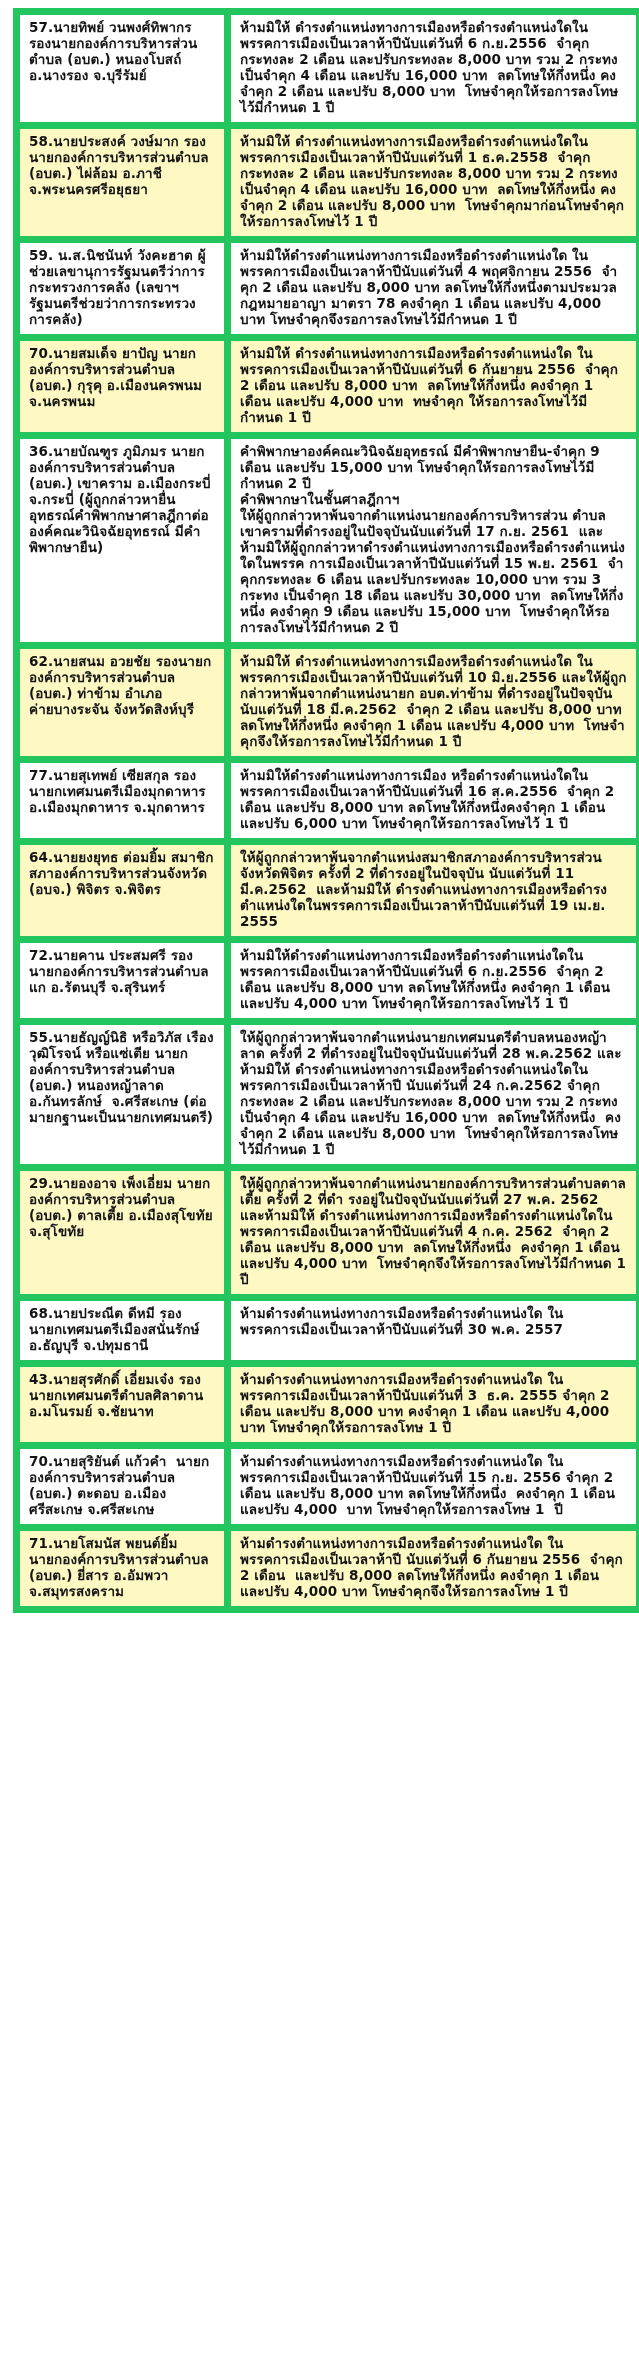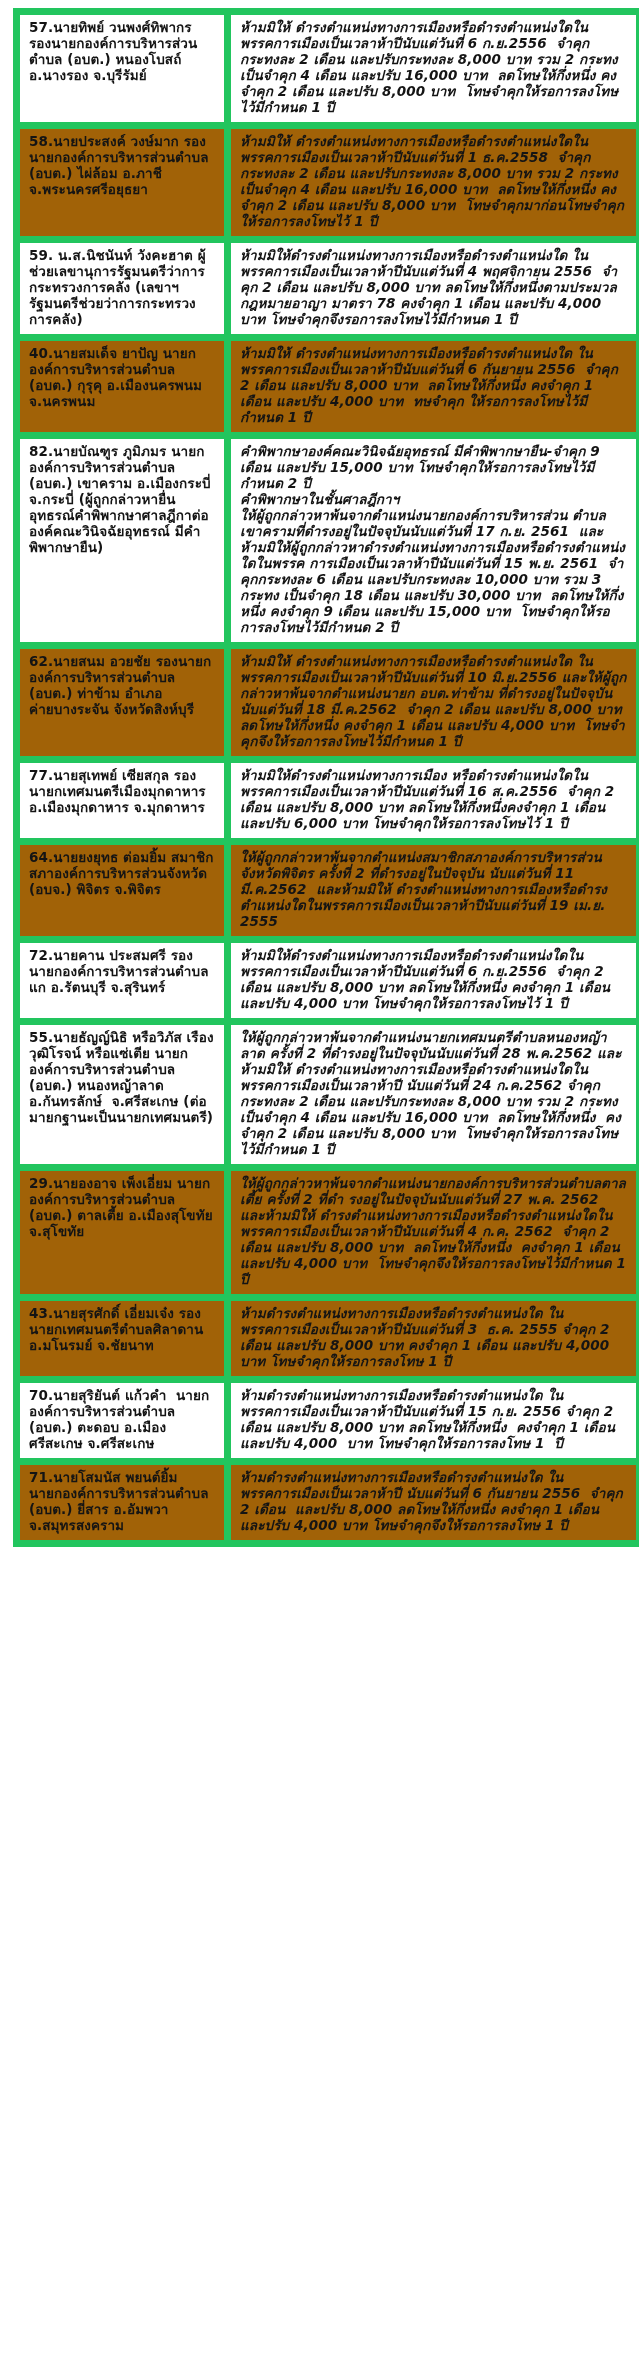--- a/index.html
+++ b/index.html
@@ -34,24 +34,23 @@
     font-weight: 600;
     letter-spacing: 0.1px;
     white-space: pre-wrap;
     word-break: break-word;
   }
   td.person-cell {
     width: 186px;
   }
   td.ruling-cell {
     width: 387px;
-    font-style: italic;
   }
   tr.shaded td {
-    background: #a16207;
+    background: #fef9c3;
     border-radius: 9px;
   }
   tr.plain td {
     background: #ffffff;
   }
 </style>
 </head>
 <body>
 
 <div class="doc">
@@ -66,26 +65,26 @@
     <td class="person-cell">58.นายประสงค์ วงษ์มาก รองนายกองค์การบริหารส่วนตำบล (อบต.) ไผ่ล้อม อ.ภาชี จ.พระนครศรีอยุธยา</td>
     <td class="ruling-cell">ห้ามมิให้ ดำรงตำแหน่งทางการเมืองหรือดำรงตำแหน่งใดในพรรคการเมืองเป็นเวลาห้าปีนับแต่วันที่ 1 ธ.ค.2558  จำคุกกระทงละ 2 เดือน และปรับกระทงละ 8,000 บาท รวม 2 กระทงเป็นจำคุก 4 เดือน และปรับ 16,000 บาท  ลดโทษให้กึ่งหนึ่ง คงจำคุก 2 เดือน และปรับ 8,000 บาท  โทษจำคุกมาก่อนโทษจำคุกให้รอการลงโทษไว้ 1 ปี</td>
   </tr>
 
   <tr class="plain">
     <td class="person-cell">59. น.ส.นิชนันท์ วังคะฮาต ผู้ช่วยเลขานุการรัฐมนตรีว่าการกระทรวงการคลัง (เลขาฯ รัฐมนตรีช่วยว่าการกระทรวงการคลัง)</td>
     <td class="ruling-cell">ห้ามมิให้ดำรงตำแหน่งทางการเมืองหรือดำรงตำแหน่งใด ในพรรคการเมืองเป็นเวลาห้าปีนับแต่วันที่ 4 พฤศจิกายน 2556  จำคุก 2 เดือน และปรับ 8,000 บาท ลดโทษให้กึ่งหนึ่งตามประมวลกฎหมายอาญา มาตรา 78 คงจำคุก 1 เดือน และปรับ 4,000 บาท โทษจำคุกจึงรอการลงโทษไว้มีกำหนด 1 ปี</td>
   </tr>
 
   <tr class="shaded">
-    <td class="person-cell">40.นายสมเด็จ ยาปัญ นายกองค์การบริหารส่วนตำบล (อบต.) กุรุคุ อ.เมืองนครพนม จ.นครพนม</td>
+    <td class="person-cell">70.นายสมเด็จ ยาปัญ นายกองค์การบริหารส่วนตำบล (อบต.) กุรุคุ อ.เมืองนครพนม จ.นครพนม</td>
     <td class="ruling-cell">ห้ามมิให้ ดำรงตำแหน่งทางการเมืองหรือดำรงตำแหน่งใด ในพรรคการเมืองเป็นเวลาห้าปีนับแต่วันที่ 6 กันยายน 2556  จำคุก 2 เดือน และปรับ 8,000 บาท  ลดโทษให้กึ่งหนึ่ง คงจำคุก 1 เดือน และปรับ 4,000 บาท  ทษจำคุก ให้รอการลงโทษไว้มีกำหนด 1 ปี</td>
   </tr>
 
   <tr class="plain">
-    <td class="person-cell">82.นายบัณฑูร ภูมิภมร นายกองค์การบริหารส่วนตำบล (อบต.) เขาคราม อ.เมืองกระบี่ จ.กระบี่ (ผู้ถูกกล่าวหายื่นอุทธรณ์คำพิพากษาศาลฎีกาต่อองค์คณะวินิจฉัยอุทธรณ์ มีคำพิพากษายืน)</td>
+    <td class="person-cell">36.นายบัณฑูร ภูมิภมร นายกองค์การบริหารส่วนตำบล (อบต.) เขาคราม อ.เมืองกระบี่ จ.กระบี่ (ผู้ถูกกล่าวหายื่นอุทธรณ์คำพิพากษาศาลฎีกาต่อองค์คณะวินิจฉัยอุทธรณ์ มีคำพิพากษายืน)</td>
     <td class="ruling-cell">คำพิพากษาองค์คณะวินิจฉัยอุทธรณ์ มีคำพิพากษายืน-จำคุก 9 เดือน และปรับ 15,000 บาท โทษจำคุกให้รอการลงโทษไว้มีกำหนด 2 ปี
 คำพิพากษาในชั้นศาลฎีกาฯ
 ให้ผู้ถูกกล่าวหาพ้นจากตำแหน่งนายกองค์การบริหารส่วน ตำบลเขาครามที่ดำรงอยู่ในปัจจุบันนับแต่วันที่ 17 ก.ย. 2561  และห้ามมิให้ผู้ถูกกล่าวหาดำรงตำแหน่งทางการเมืองหรือดำรงตำแหน่งใดในพรรค การเมืองเป็นเวลาห้าปีนับแต่วันที่ 15 พ.ย. 2561  จำคุกกระทงละ 6 เดือน และปรับกระทงละ 10,000 บาท รวม 3 กระทง เป็นจำคุก 18 เดือน และปรับ 30,000 บาท  ลดโทษให้กึ่งหนึ่ง คงจำคุก 9 เดือน และปรับ 15,000 บาท  โทษจำคุกให้รอการลงโทษไว้มีกำหนด 2 ปี</td>
   </tr>
 
   <tr class="shaded">
     <td class="person-cell">62.นายสนม อวยชัย รองนายกองค์การบริหารส่วนตำบล (อบต.) ท่าข้าม อำเภอค่ายบางระจัน จังหวัดสิงห์บุรี</td>
     <td class="ruling-cell">ห้ามมิให้ ดำรงตำแหน่งทางการเมืองหรือดำรงตำแหน่งใด ในพรรคการเมืองเป็นเวลาห้าปีนับแต่วันที่ 10 มิ.ย.2556 และให้ผู้ถูกกล่าวหาพ้นจากตำแหน่งนายก อบต.ท่าข้าม ที่ดำรงอยู่ในปัจจุบันนับแต่วันที่ 18 มี.ค.2562  จำคุก 2 เดือน และปรับ 8,000 บาท  ลดโทษให้กึ่งหนึ่ง คงจำคุก 1 เดือน และปรับ 4,000 บาท  โทษจำคุกจึงให้รอการลงโทษไว้มีกำหนด 1 ปี</td>
   </tr>
 
@@ -107,20 +106,24 @@
   <tr class="plain">
     <td class="person-cell">55.นายธัญญ์นิธิ หรือวิภัส เรืองวุฒิโรจน์ หรือแซ่เตีย นายกองค์การบริหารส่วนตำบล (อบต.) หนองหญ้าลาด อ.กันทรลักษ์  จ.ศรีสะเกษ (ต่อมายกฐานะเป็นนายกเทศมนตรี)</td>
     <td class="ruling-cell">ให้ผู้ถูกกล่าวหาพ้นจากตำแหน่งนายกเทศมนตรีตำบลหนองหญ้าลาด ครั้งที่ 2 ที่ดำรงอยู่ในปัจจุบันนับแต่วันที่ 28 พ.ค.2562 และห้ามมิให้ ดำรงตำแหน่งทางการเมืองหรือดำรงตำแหน่งใดในพรรคการเมืองเป็นเวลาห้าปี นับแต่วันที่ 24 ก.ค.2562 จำคุกกระทงละ 2 เดือน และปรับกระทงละ 8,000 บาท รวม 2 กระทงเป็นจำคุก 4 เดือน และปรับ 16,000 บาท  ลดโทษให้กึ่งหนึ่ง  คงจำคุก 2 เดือน และปรับ 8,000 บาท  โทษจำคุกให้รอการลงโทษไว้มีกำหนด 1 ปี</td>
   </tr>
 
   <tr class="shaded">
     <td class="person-cell">29.นายองอาจ เพ็งเอี่ยม นายกองค์การบริหารส่วนตำบล (อบต.) ตาลเตี้ย อ.เมืองสุโขทัย จ.สุโขทัย</td>
     <td class="ruling-cell">ให้ผู้ถูกกล่าวหาพ้นจากตำแหน่งนายกองค์การบริหารส่วนตำบลตาลเตี้ย ครั้งที่ 2 ที่ดำ รงอยู่ในปัจจุบันนับแต่วันที่ 27 พ.ค. 2562  และห้ามมิให้ ดำรงตำแหน่งทางการเมืองหรือดำรงตำแหน่งใดใน พรรคการเมืองเป็นเวลาห้าปีนับแต่วันที่ 4 ก.ค. 2562  จำคุก 2 เดือน และปรับ 8,000 บาท  ลดโทษให้กึ่งหนึ่ง  คงจำคุก 1 เดือนและปรับ 4,000 บาท  โทษจำคุกจึงให้รอการลงโทษไว้มีกำหนด 1 ปี</td>
   </tr>
 
+  <tr class="plain">
+    <td class="person-cell">68.นายประณีต ดีหมี รองนายกเทศมนตรีเมืองสนั่นรักษ์ อ.ธัญบุรี จ.ปทุมธานี</td>
+    <td class="ruling-cell">ห้ามดำรงตำแหน่งทางการเมืองหรือดำรงตำแหน่งใด ในพรรคการเมืองเป็นเวลาห้าปีนับแต่วันที่ 30 พ.ค. 2557</td>
+  </tr>
 
   <tr class="shaded">
     <td class="person-cell">43.นายสุรศักดิ์ เอี่ยมเจ๋ง รองนายกเทศมนตรีตำบลศิลาดาน อ.มโนรมย์ จ.ชัยนาท</td>
     <td class="ruling-cell">ห้ามดำรงตำแหน่งทางการเมืองหรือดำรงตำแหน่งใด ในพรรคการเมืองเป็นเวลาห้าปีนับแต่วันที่ 3  ธ.ค. 2555 จำคุก 2 เดือน และปรับ 8,000 บาท คงจำคุก 1 เดือน และปรับ 4,000 บาท โทษจำคุกให้รอการลงโทษ 1 ปี</td>
   </tr>
 
   <tr class="plain">
     <td class="person-cell">70.นายสุริยันต์ แก้วคำ  นายกองค์การบริหารส่วนตำบล (อบต.) ตะดอบ อ.เมืองศรีสะเกษ จ.ศรีสะเกษ</td>
     <td class="ruling-cell">ห้ามดำรงตำแหน่งทางการเมืองหรือดำรงตำแหน่งใด ในพรรคการเมืองเป็นเวลาห้าปีนับแต่วันที่ 15 ก.ย. 2556 จำคุก 2 เดือน และปรับ 8,000 บาท ลดโทษให้กึ่งหนึ่ง  คงจำคุก 1 เดือน และปรับ 4,000  บาท โทษจำคุกให้รอการลงโทษ 1  ปี</td>
   </tr>

